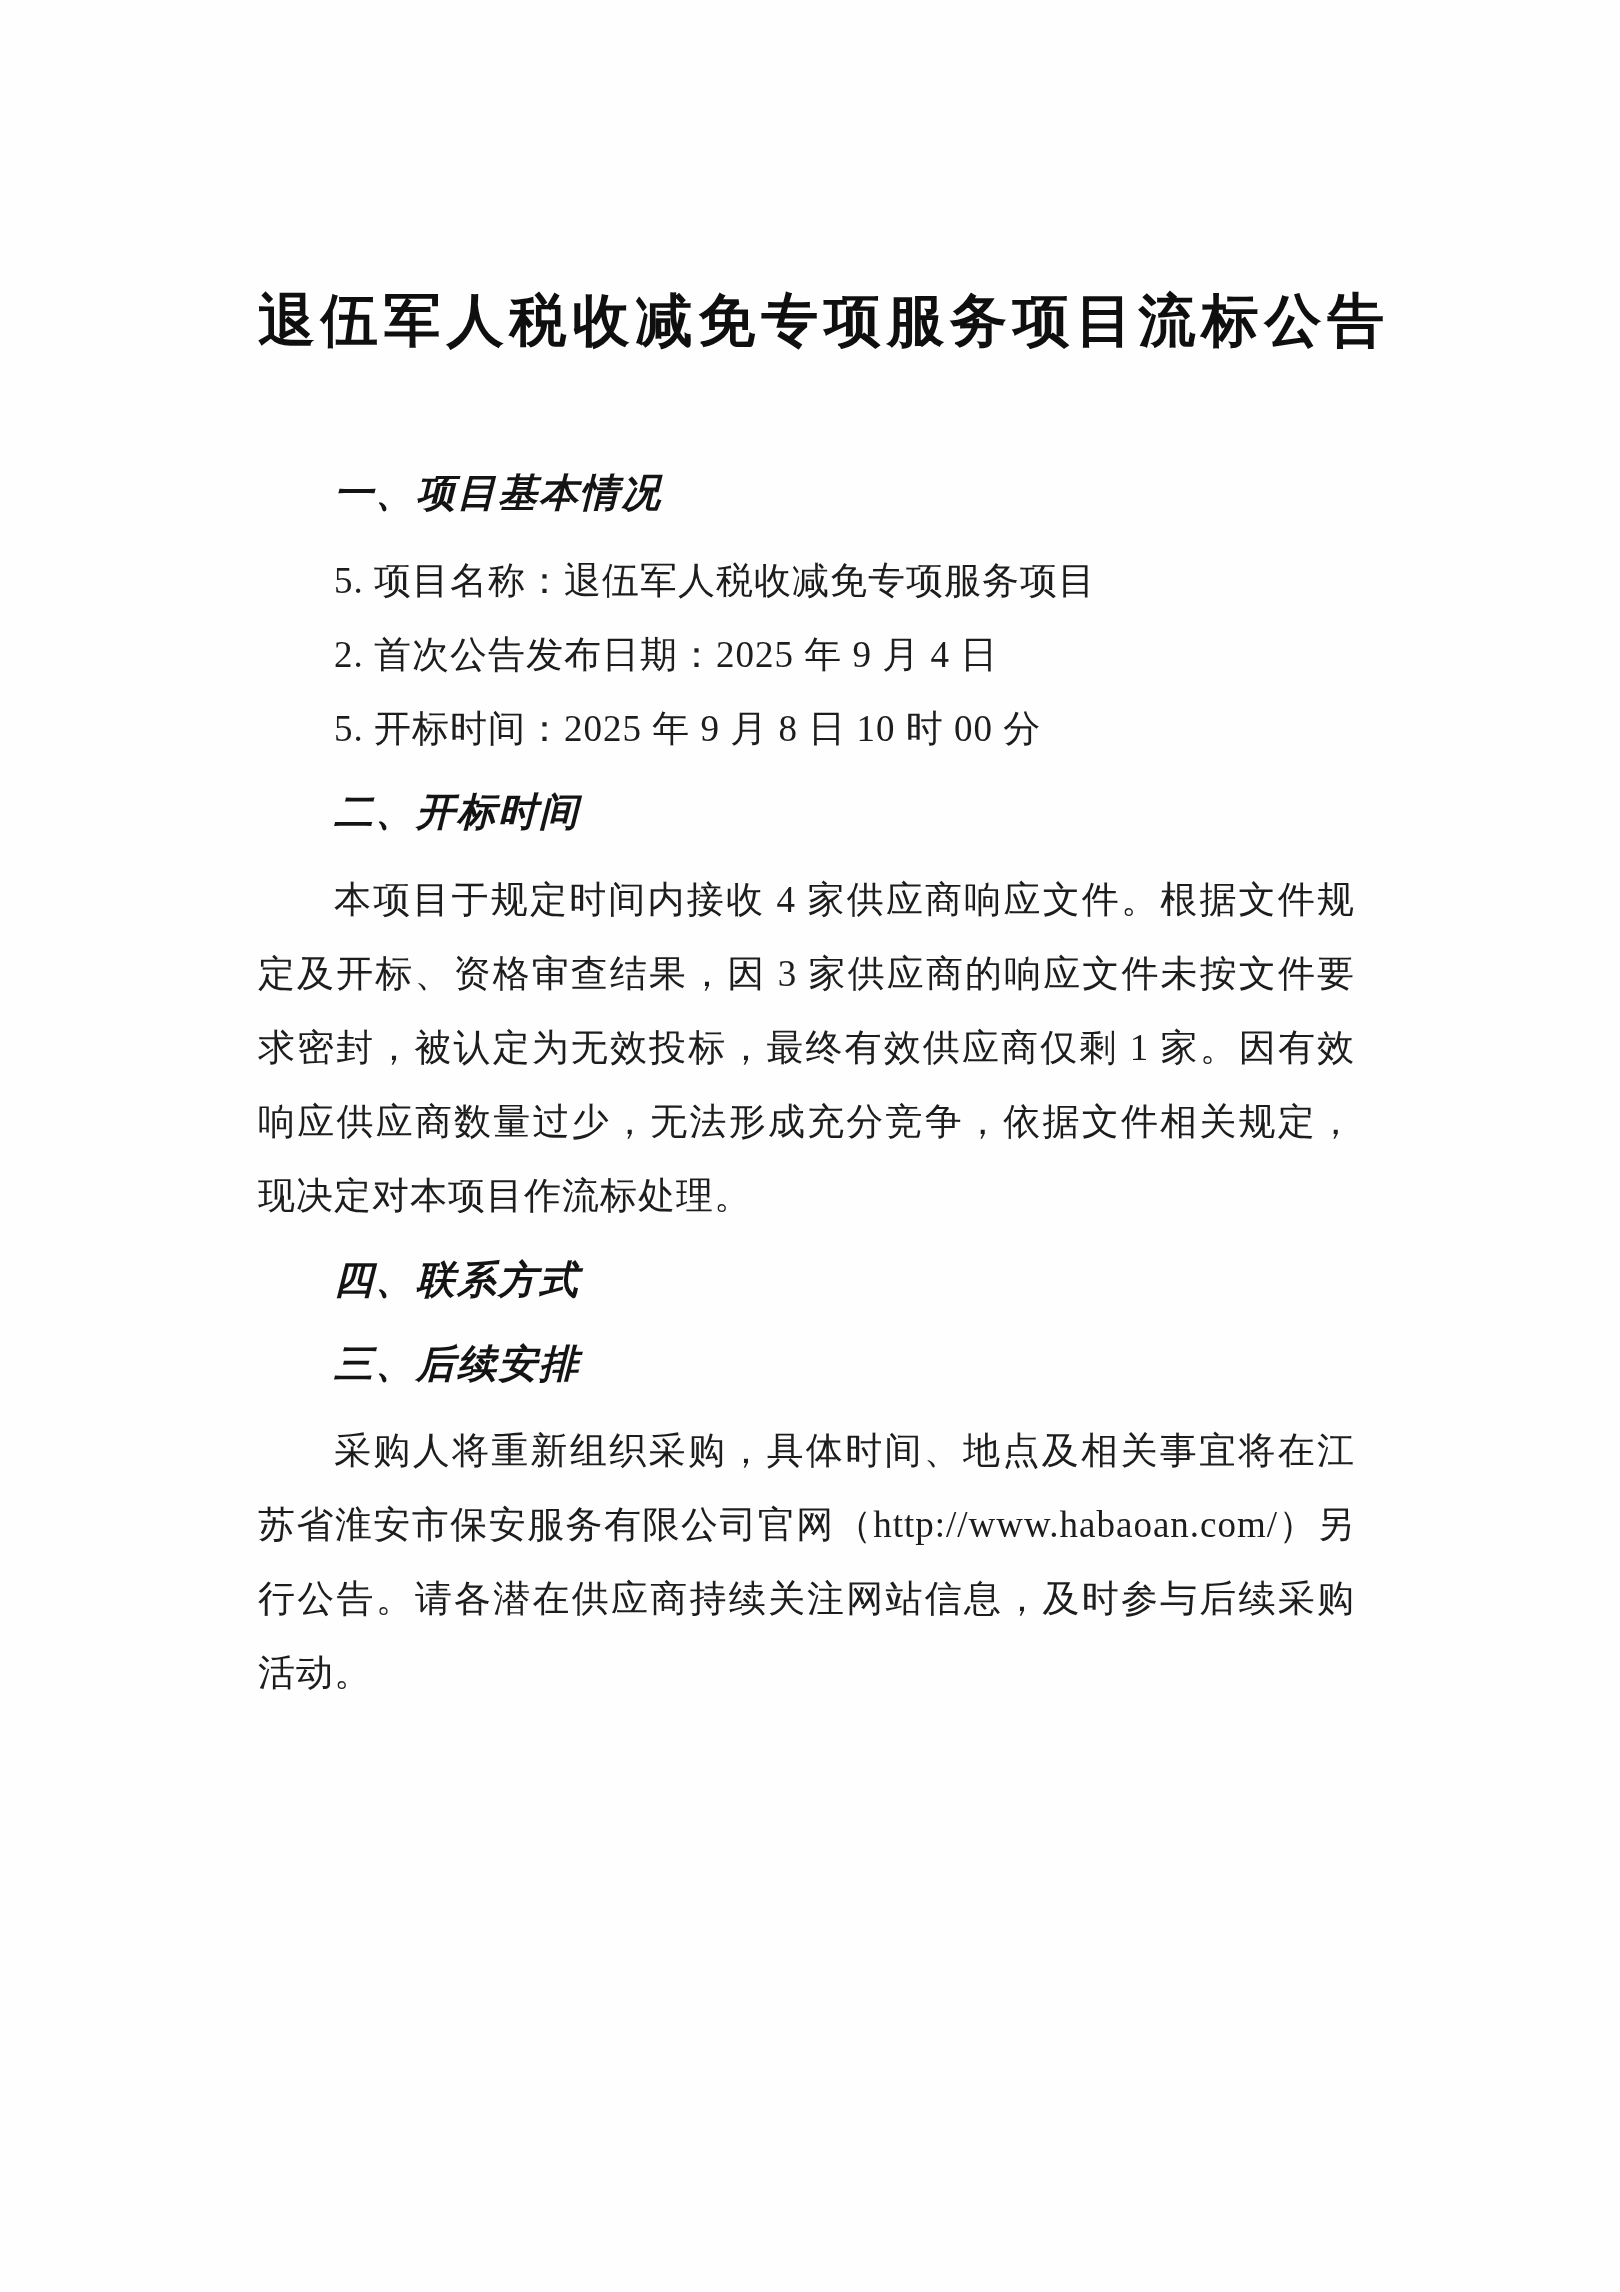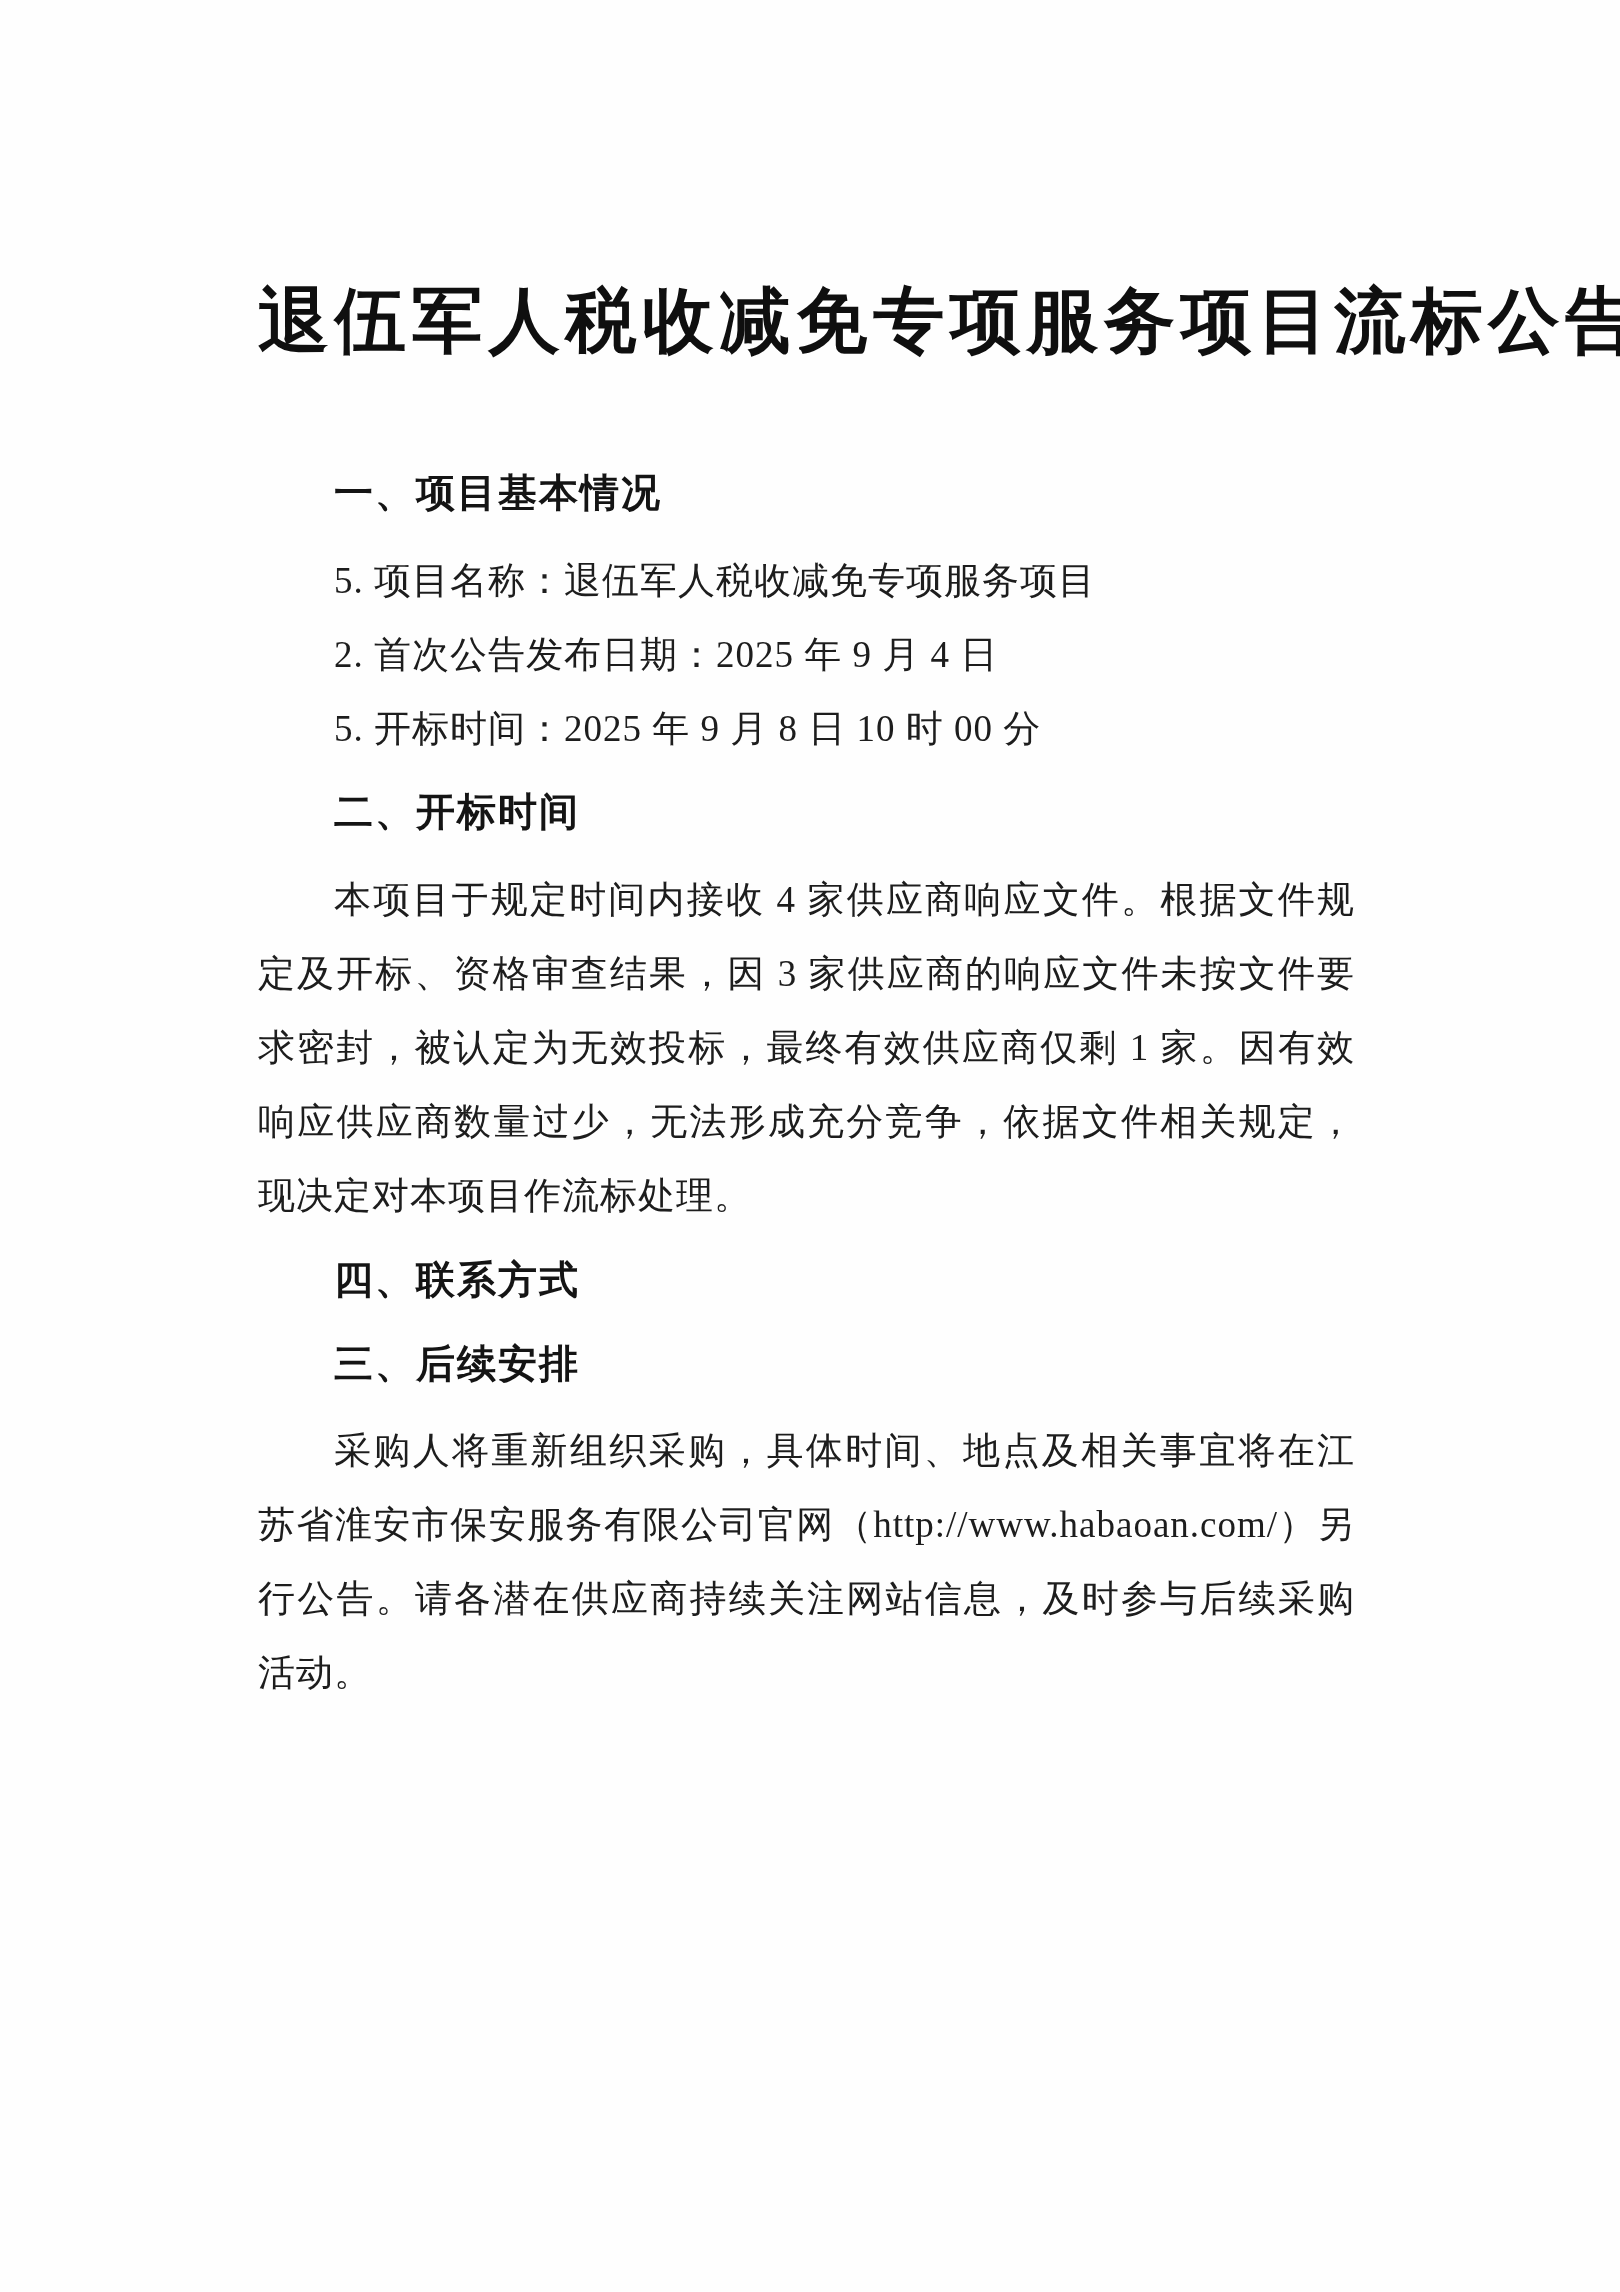--- a/index.html
+++ b/index.html
@@ -14,36 +14,37 @@
   }
   .page {
     position: absolute;
     inset: 0;
     background: #fefefe;
     padding: 282px 265px 0 258px;
   }
   .doc-title {
     font-family: "Liberation Serif", "DejaVu Serif", serif;
     font-weight: 700;
-    font-size: 71px;
+    font-size: 57px;
     line-height: 78px;
     letter-spacing: 5.9px;
     text-align: center;
     color: #0f0f0f;
     white-space: nowrap;
   }
   .sec-heading {
     font-family: "Liberation Sans", "DejaVu Sans", sans-serif;
     font-weight: 700;
     font-size: 39px;
     line-height: 74px;
     margin-top: 9.8px;
     padding-left: 76px;
     color: #141414;
     letter-spacing: 2px;
+    font-style: italic;
   }
   .doc-section.first .sec-heading {
     margin-top: 96px;
   }
   .num-list { margin-top: 13.7px; }
   .num-item {
     font-size: 37px;
     line-height: 74px;
     padding-left: 76px;
     letter-spacing: 1px;

